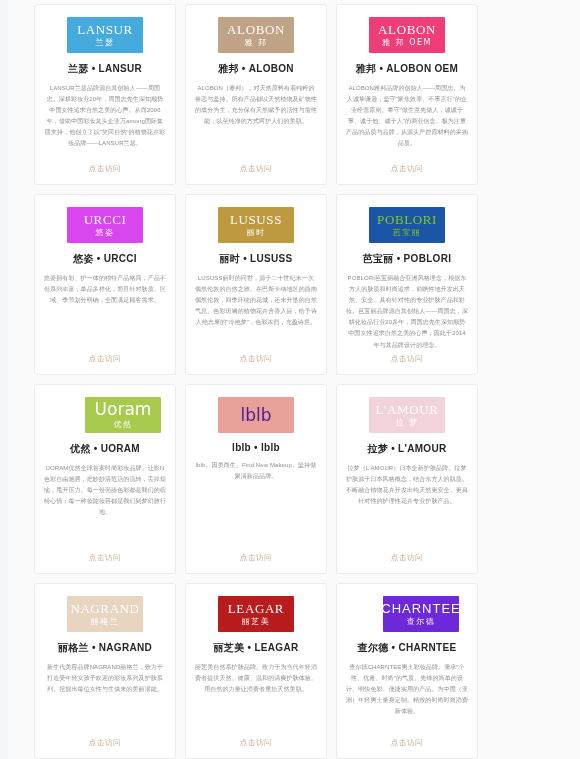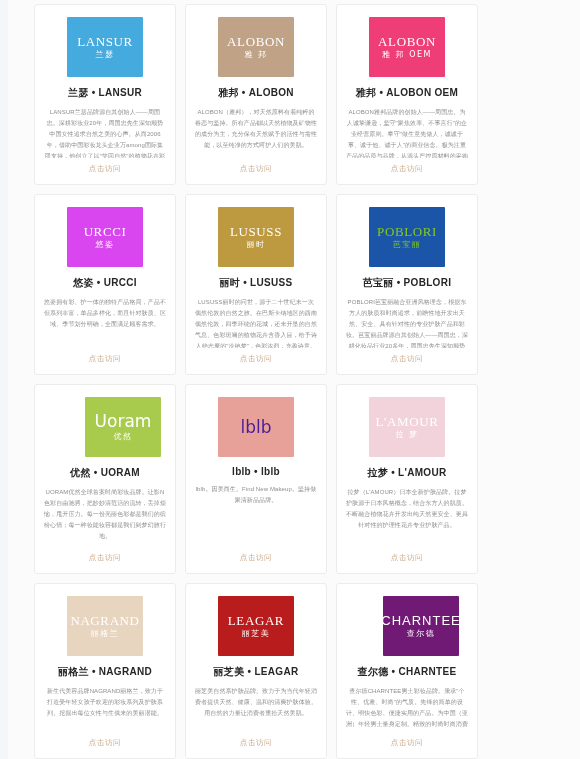--- a/index.html
+++ b/index.html
@@ -47,21 +47,21 @@
     align-items: center;
     overflow: hidden;
   }
   .card.r1 { height: 181px; }
   .card.r2 { height: 181px; }
   .card.r3 { height: 190px; }
   .card.r4 { height: 176px; }
 
   .logo {
     width: 76px;
-    height: 60px;
+    height: 36px;
     border-radius: 1px;
     display: flex;
     flex-direction: column;
     align-items: center;
     justify-content: center;
     line-height: 1;
     margin-bottom: 9px;
     flex: none;
   }
   .logo .lw {
@@ -217,21 +217,21 @@
       <div class="card r4">
         <div class="logo" style="background: #b91c1c; color: rgb(255, 255, 255);">
           <div class="lw">LEAGAR</div>
           <div class="lcn">丽芝美</div>
         </div>
         <div class="title">丽芝美 • LEAGAR</div>
         <div class="desc">丽芝美自然系护肤品牌。致力于为当代年轻消费者提供天然、健康、温和的清爽护肤体验。用自然的力量让消费者重拾天然美肌。</div>
         <a class="visit">点击访问</a>
       </div>
       <div class="card r4">
-        <div class="logo" style="background: #701a75; color: rgb(255, 255, 255); margin-left: 28px;">
+        <div class="logo" style="background: #6d28d9; color: rgb(255, 255, 255); margin-left: 28px;">
           <div class="lw sans">CHARNTEE</div>
           <div class="lcn">查尔德</div>
         </div>
         <div class="title">查尔德 • CHARNTEE</div>
         <div class="desc">查尔德CHARNTEE男士彩妆品牌。秉承"个性、优雅、时尚"的气质。先锋的简单的设计、明快色彩、便捷实用的产品。为中国（亚洲）年轻男士量身定制。精致的时尚时尚消费新体验。</div>
         <a class="visit">点击访问</a>
       </div>
     </div>
 </div>
 

